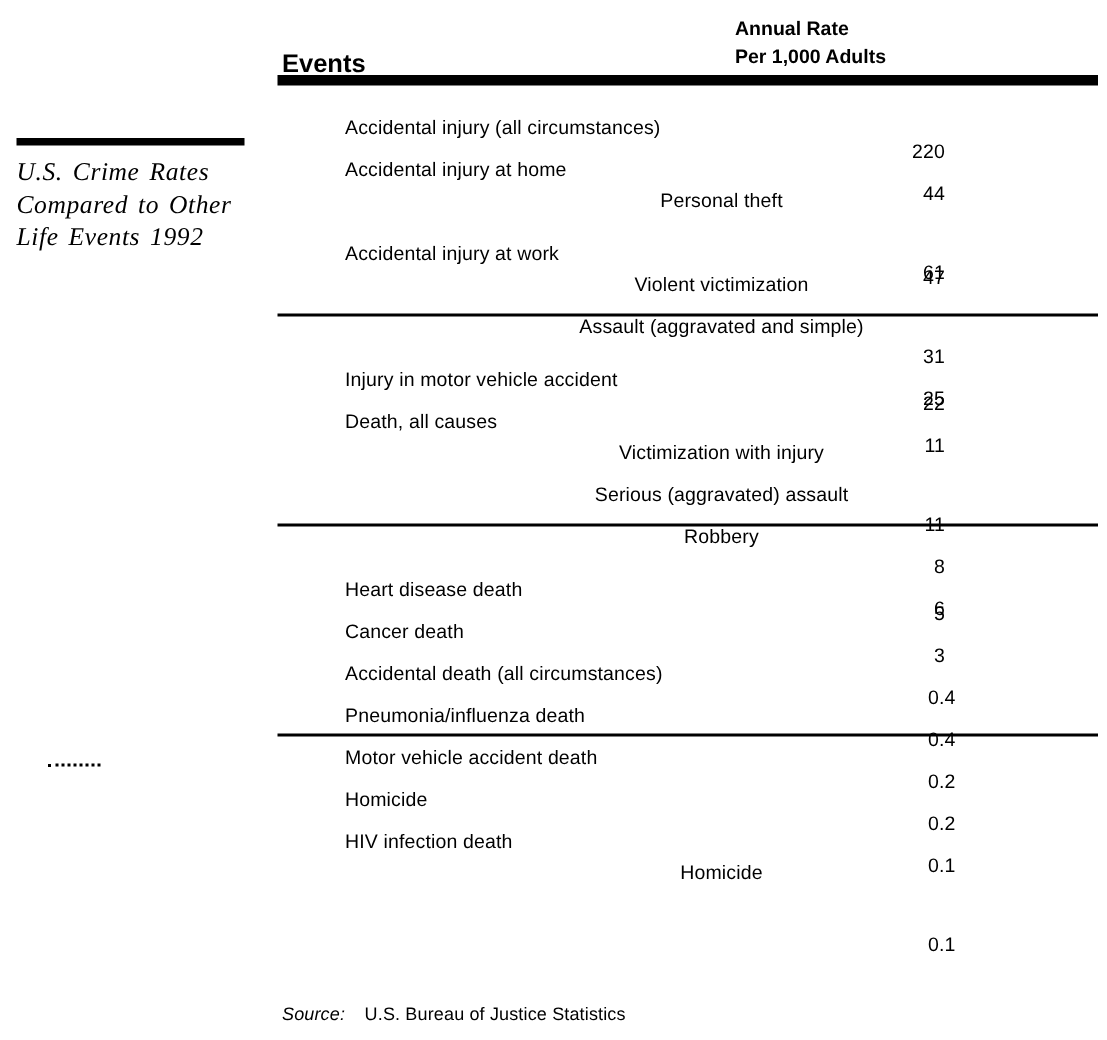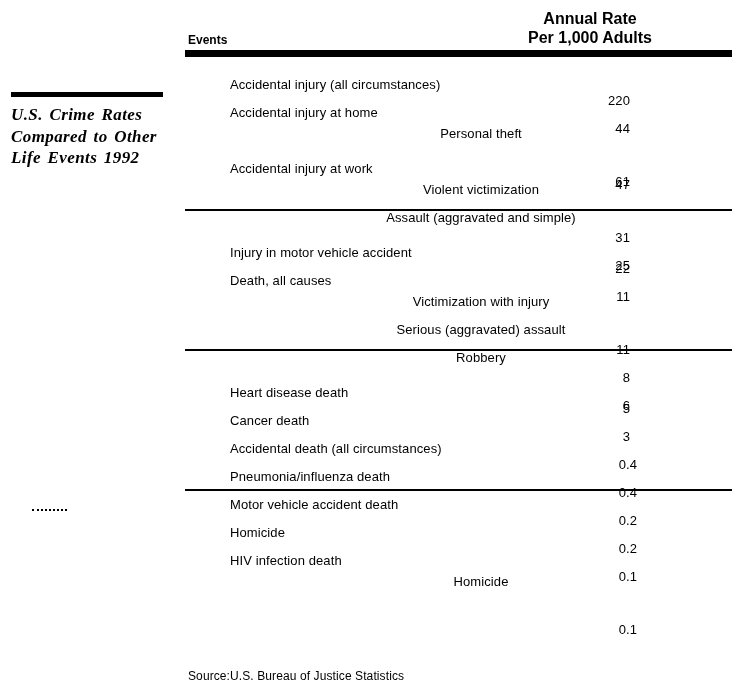--- a/index.html
+++ b/index.html
@@ -14,40 +14,40 @@
   .page { position: relative; width: 738px; height: 693px; background: #fff; }
 
   
   .sidebar-rule {
     position: absolute; left: 11px; top: 92px;
     width: 152px; height: 5px; background: #000;
   }
   .sidebar-title {
     position: absolute; left: 11px; top: 104px; width: 170px;
     font-family: "Liberation Serif", serif;
-    font-style: italic; font-weight: bold;
+    font-style: italic; font-weight: normal;
     font-size: 17px; line-height: 21.5px;
     letter-spacing: 0.4px; word-spacing: 2px;
     color: #000;
   }
   .dotted-rule {
     position: absolute; left: 32px; top: 509px;
     width: 35px; height: 0;
     border-top: 2px dotted #000;
   }
 
   
   .table { position: absolute; left: 185px; top: 0; width: 547px; height: 660px; }
   .events-header {
     position: absolute; left: 3px; top: 33px;
-    font-size: 12px; font-weight: bold;
+    font-size: 17px; font-weight: bold;
   }
   .rate-header {
     position: absolute; left: 305px; top: 9px; width: 200px;
-    text-align: center; font-size: 16px; font-weight: bold; line-height: 19px;
+    font-size: 13px; font-weight: bold; line-height: 19px;
   }
   .thick-bar {
     position: absolute; left: 0; top: 50px;
     width: 547px; height: 7px; background: #000;
   }
   .rows { position: absolute; left: 0; top: 70px; width: 547px; }
   .row {
     height: 28px; display: flex; align-items: center;
     font-size: 13px; letter-spacing: 0.1px;
   }
@@ -63,21 +63,21 @@
   }
   .sep-1 { top: 209px; }
   .sep-2 { top: 349px; }
   .sep-3 { top: 489px; }
 
   
   .source-line {
     position: absolute; left: 188px; top: 669px;
     font-size: 12px; letter-spacing: 0.1px;
   }
-  .source-label { margin-right: 0; }
+  .source-label { font-style: italic; margin-right: 13px; }
 </style>
 </head>
 <body>
 
 <div class="page">
 
   <div class="sidebar-rule"></div>
   <div class="sidebar-title">
     <div>U.S. Crime Rates</div>
     <div>Compared to Other</div>

